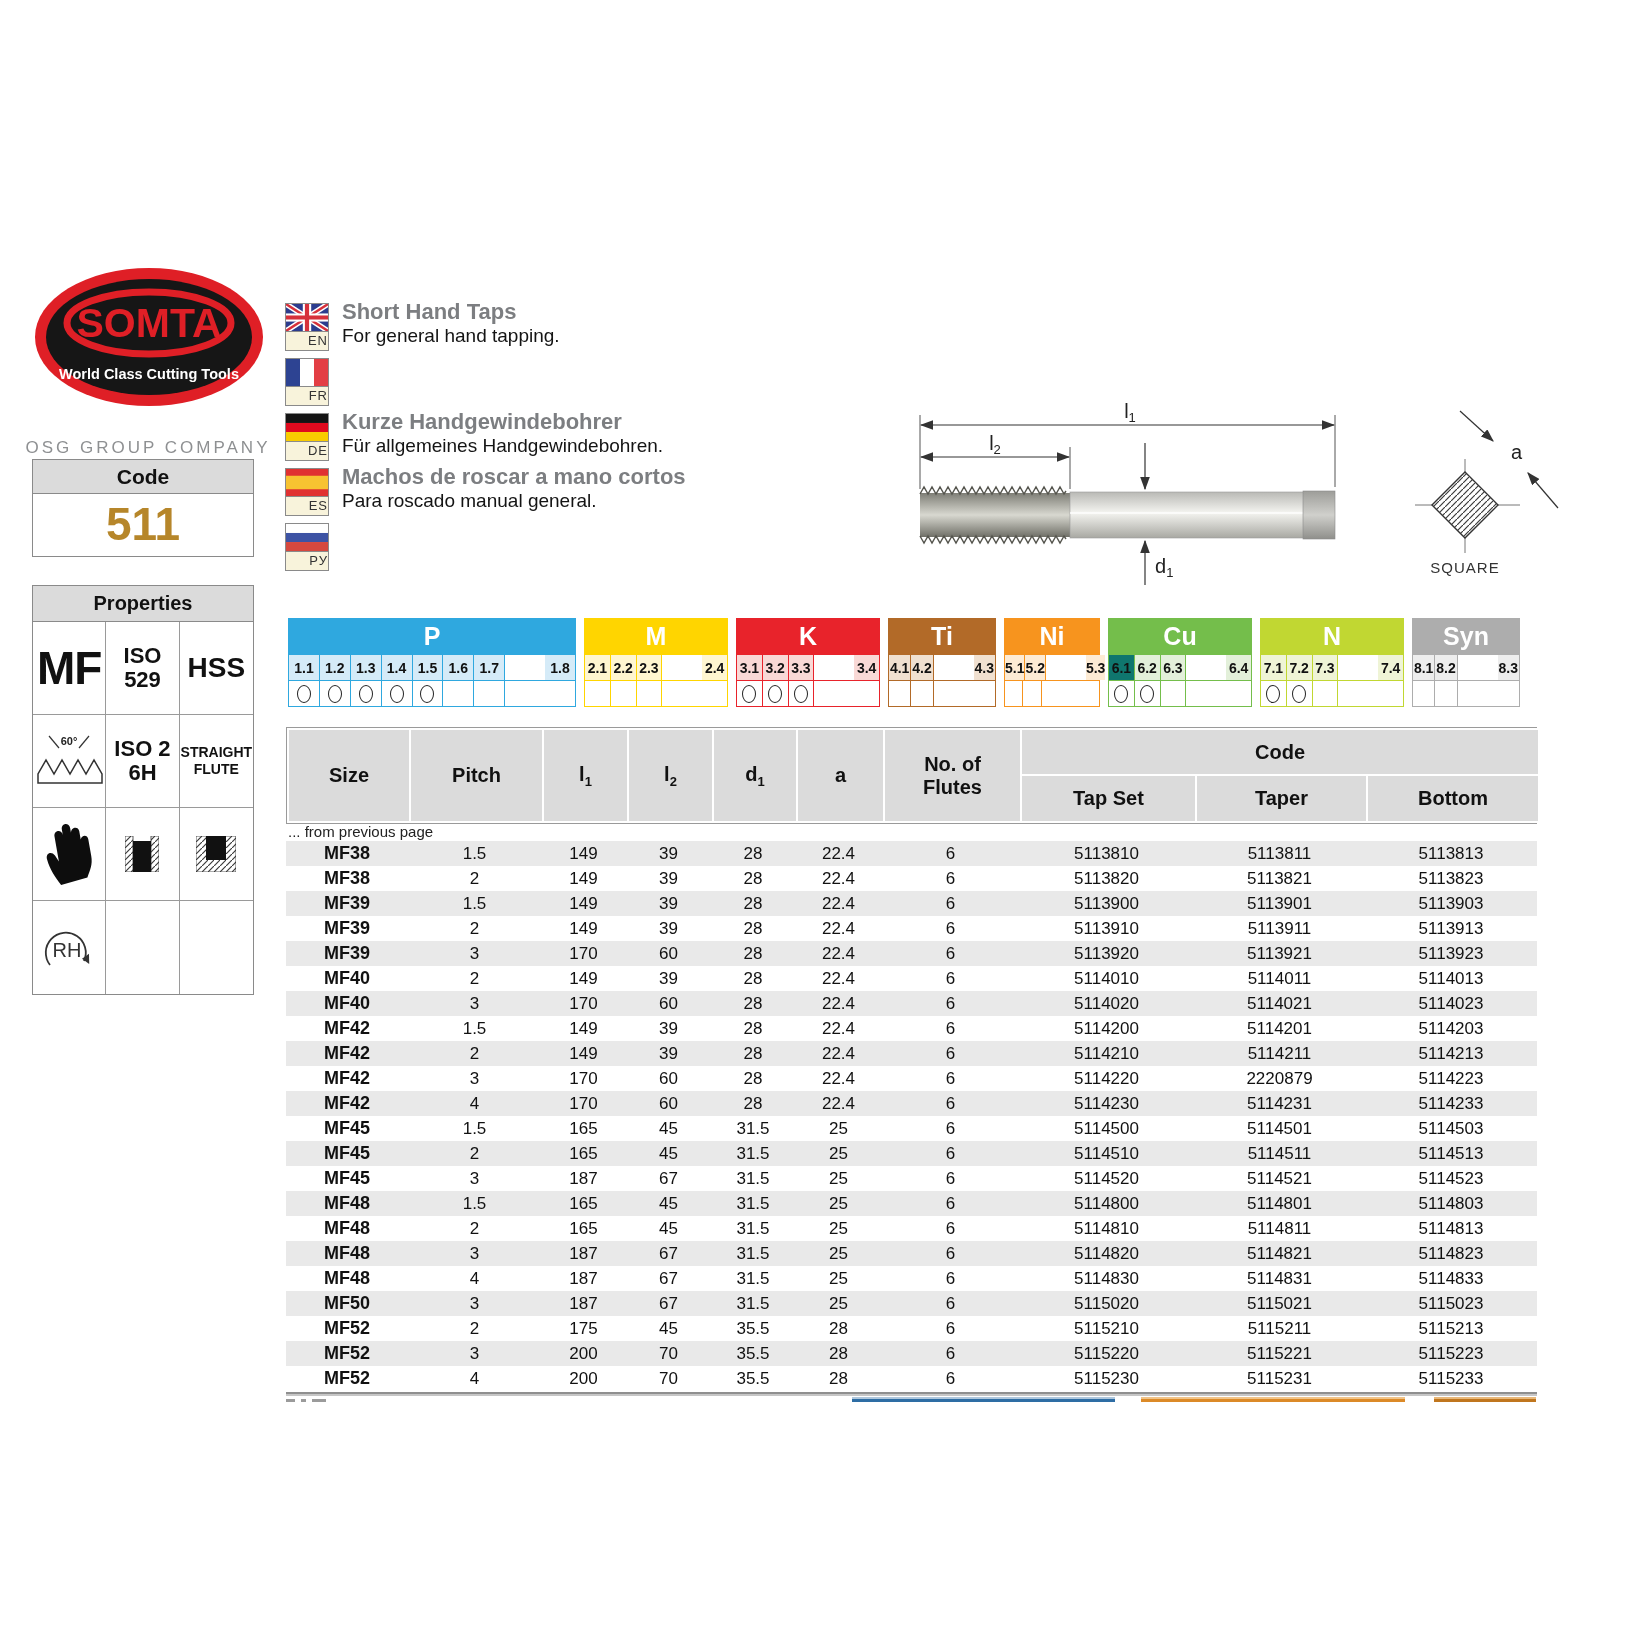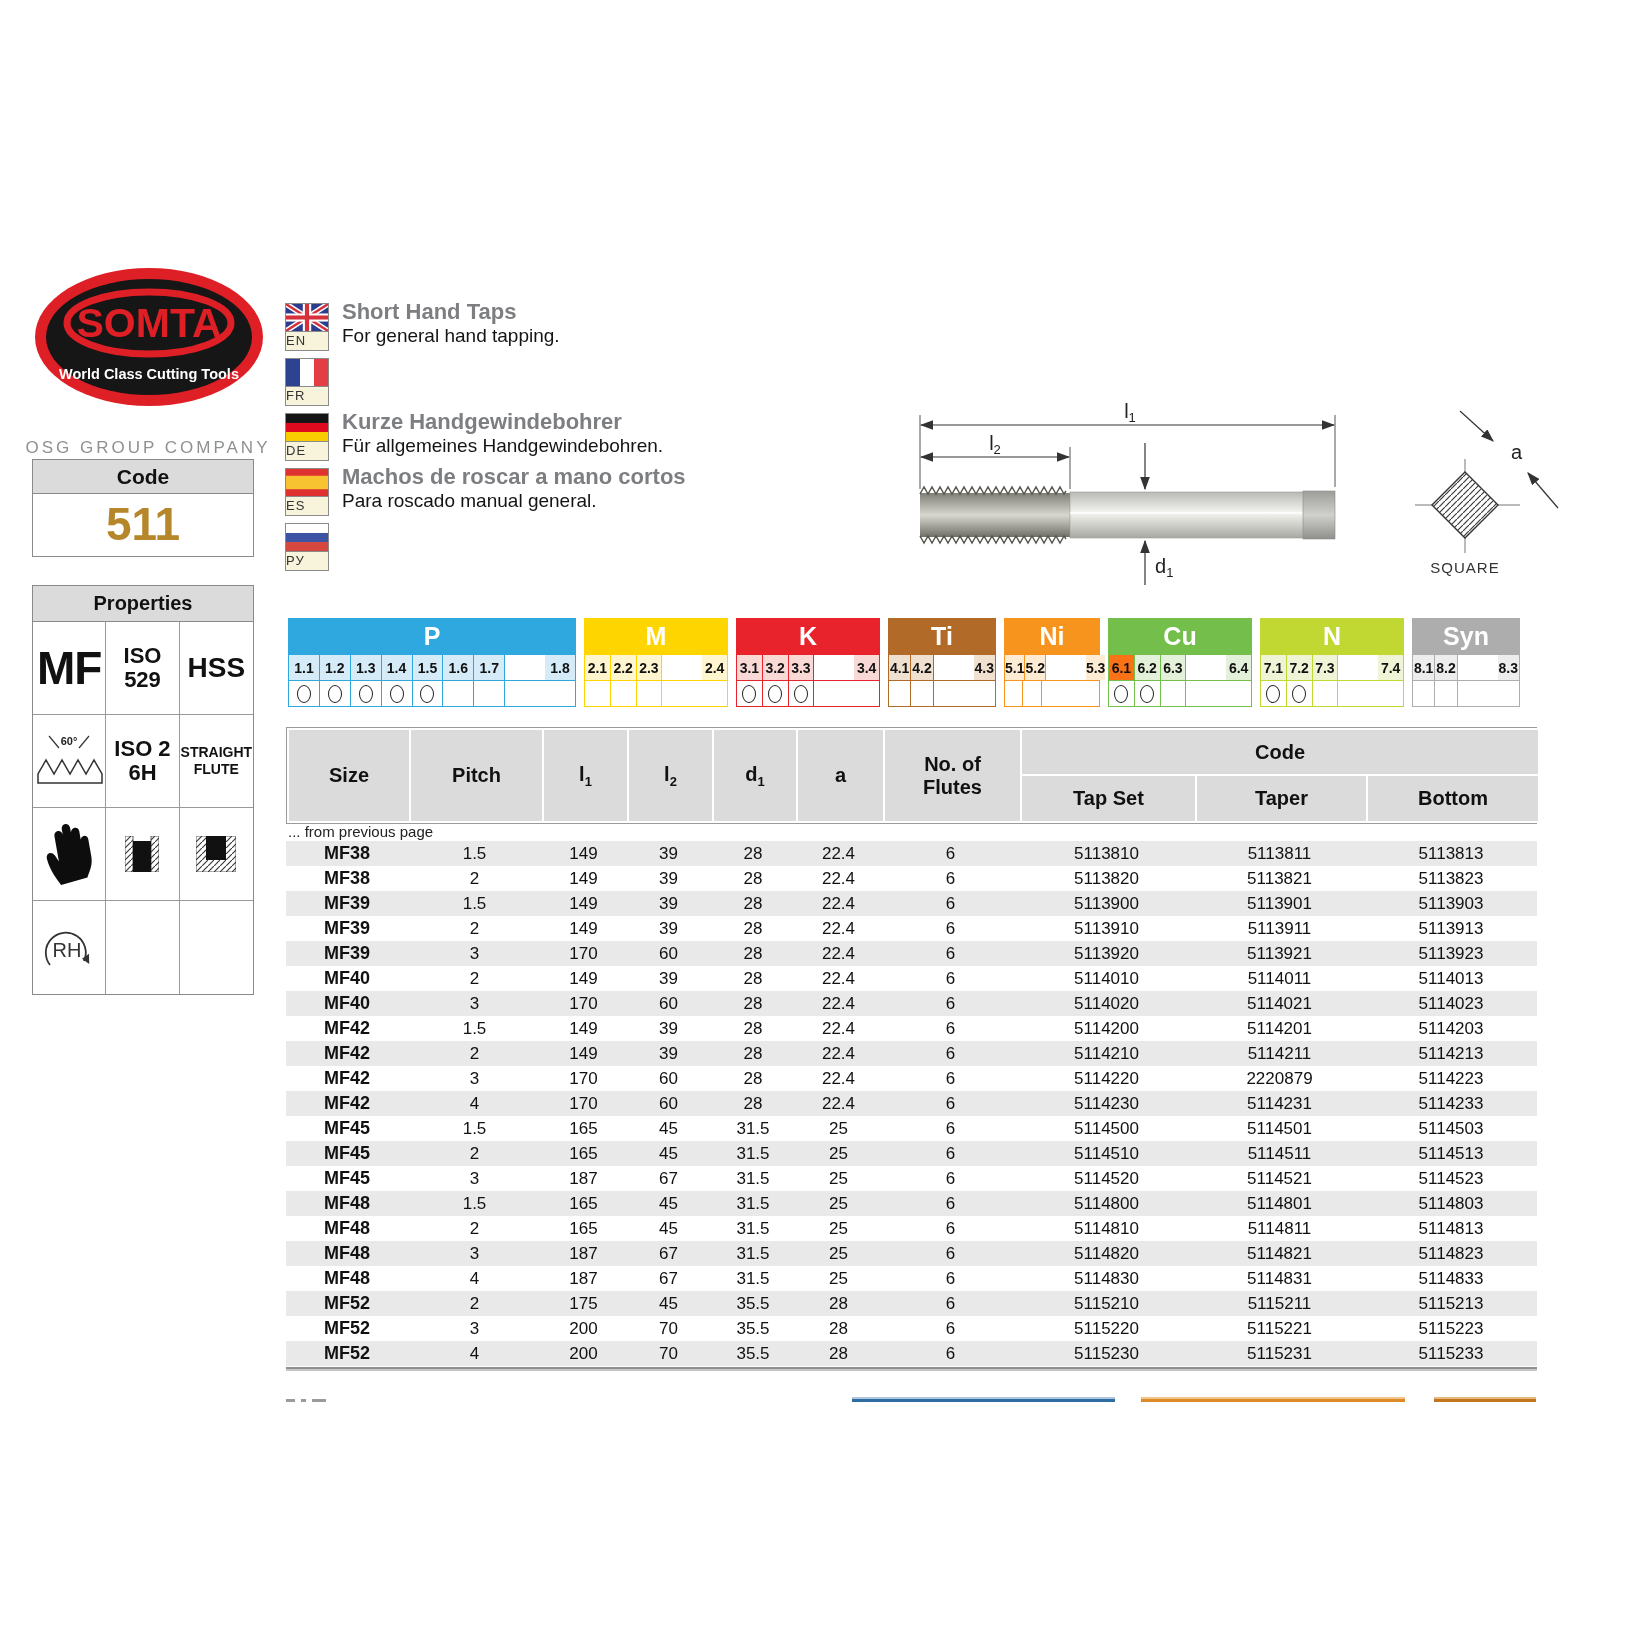--- a/index.html
+++ b/index.html
@@ -27,21 +27,21 @@
   .p-two { font-weight:bold; font-size:22px; line-height:1.08; text-align:center; }
   .p-hss { font-size:28px; font-weight:bold; }
   .p-flute { font-size:14px; font-weight:bold; line-height:1.2; text-align:center; }
 
   
   .langs { left:285px; top:303px; width:600px; }
   .lang-entry { display:flex; height:55px; }
   .flag-col { width:44px; }
   .flag-box { width:44px; height:29px; border:1px solid #8a8a8a; }
   .flag-box svg { display:block; width:100%; height:100%; }
-  .flag-label { width:44px; height:19px; border:1px solid #8a8a8a; border-top:none; background:#F8F3DB; font-size:13px; text-align:left; line-height:18px; letter-spacing:1px; color:#333; }
+  .flag-label { width:44px; height:19px; border:1px solid #8a8a8a; border-top:none; background:#F8F3DB; font-size:13px; text-align:right; line-height:18px; letter-spacing:1px; color:#333; }
   .lang-text { margin-left:13px; margin-top:-4px; }
   .lang-title { font-size:22px; font-weight:bold; color:#7C7E81; line-height:26px; }
   .lang-sub { font-size:19px; color:#141414; line-height:22px; }
 
   
   .diagram { left:875px; top:393px; }
 
   
   .matbar { left:288px; top:618px; display:flex; gap:8px; }
   .mhead { height:37px; line-height:36px; color:#fff; font-weight:bold; font-size:25px; text-align:center; }
@@ -387,21 +387,21 @@
     </div>
     <div class="mrow" style="border-color:#F7941E">
       <div class="mcell" style="border-color:#F7941E"></div>
           <div class="mcell" style="border-color:#F7941E"></div>
           <div class="mcell" style="border-color:#F7941E"></div>
     </div>
   </div>
   <div style="width:144px">
     <div class="mhead" style="background:#74BE4B">Cu</div>
     <div class="mrow" style="border-color:#74BE4B">
-      <div class="mcell" style="background:#f97316;border-color:#74BE4B">6.1</div>
+      <div class="mcell" style="background:#0f766e;border-color:#74BE4B">6.1</div>
           <div class="mcell" style="background:#E3F0DA;border-color:#74BE4B">6.2</div>
           <div class="mcell" style="background:#E3F0DA;border-color:#74BE4B">6.3</div>
           <div class="mcell" style="background:#E3F0DA;border-color:#74BE4B">6.4</div>
     </div>
     <div class="mrow" style="border-color:#74BE4B">
       <div class="mcell" style="border-color:#74BE4B">
             <span class="mcircle"></span>
           </div>
           <div class="mcell" style="border-color:#74BE4B">
             <span class="mcircle"></span>
@@ -703,20 +703,32 @@
             <td>187</td>
             <td>67</td>
             <td>31.5</td>
             <td>25</td>
             <td>6</td>
             <td>5114830</td>
             <td>5114831</td>
             <td>5114833</td>
           </tr>
   <tr>
+            <td>MF50</td>
+            <td>3</td>
+            <td>187</td>
+            <td>67</td>
+            <td>31.5</td>
+            <td>25</td>
+            <td>6</td>
+            <td>5115020</td>
+            <td>5115021</td>
+            <td>5115023</td>
+          </tr>
+  <tr>
             <td>MF52</td>
             <td>2</td>
             <td>175</td>
             <td>45</td>
             <td>35.5</td>
             <td>28</td>
             <td>6</td>
             <td>5115210</td>
             <td>5115211</td>
             <td>5115213</td>

